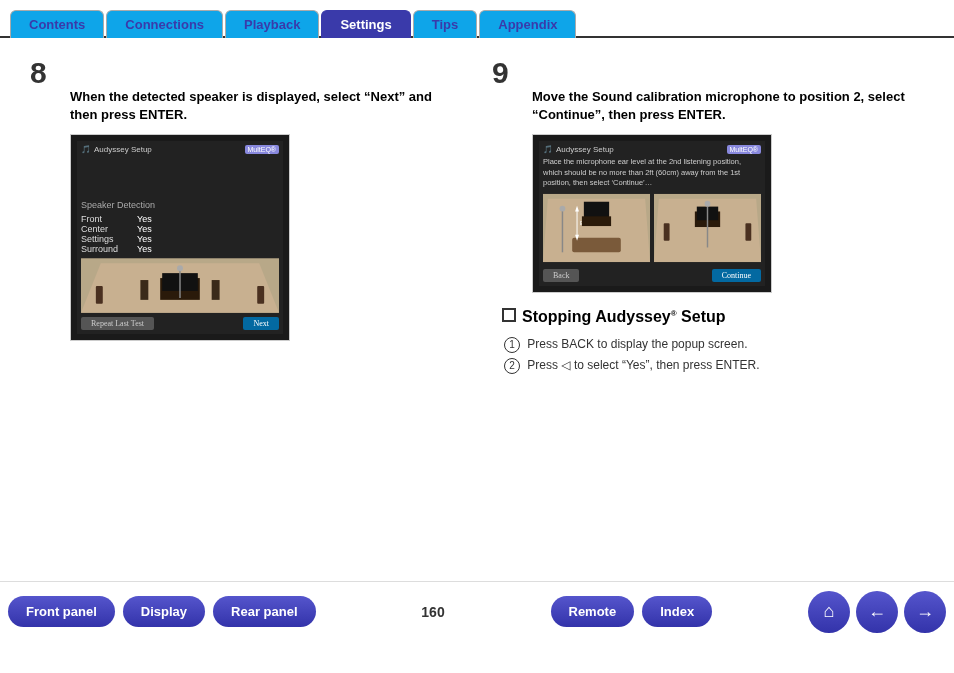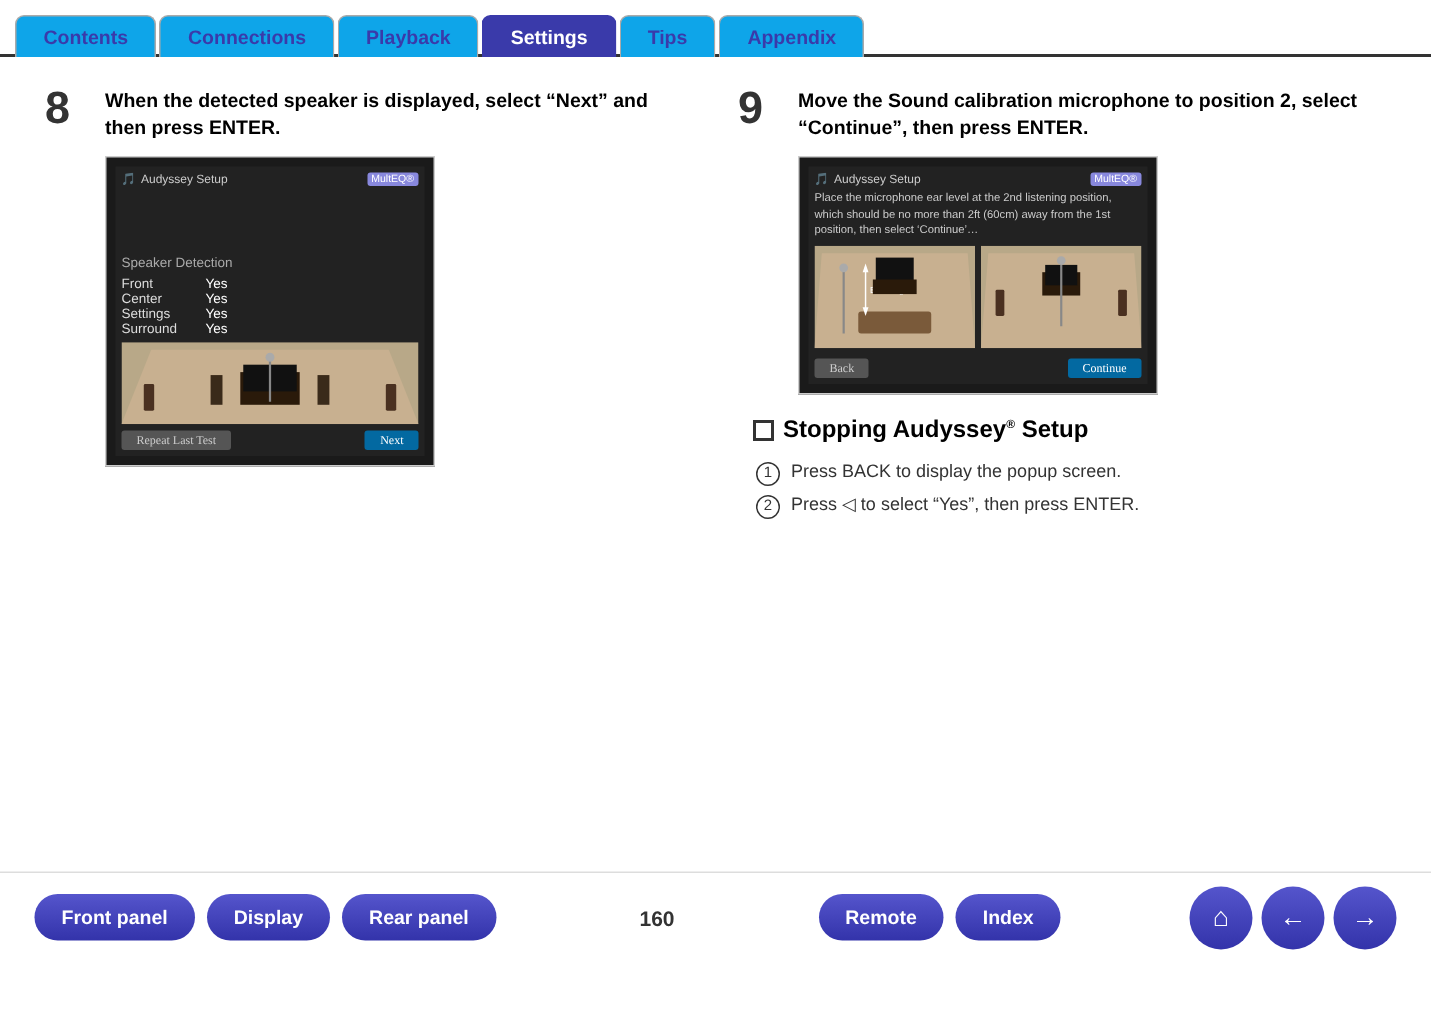--- a/index.html
+++ b/index.html
@@ -69,20 +69,21 @@
       color: #333;
       line-height: 1;
       min-width: 30px;
     }
 
     .step-text {
       font-size: 13px;
       font-weight: bold;
       color: #000;
       line-height: 1.4;
+      margin-top: 30px;
     }
 
     .screenshot-box {
       border: 1px solid #ccc;
       margin: 10px 0 0 40px;
       background: #1a1a1a;
       padding: 6px;
       width: 220px;
     }
 
@@ -181,21 +182,20 @@
     }
 
     
     .stopping-section {
       margin-top: 15px;
       margin-left: 10px;
     }
 
     .stopping-header {
       display: flex;
-      align-items: center;
       gap: 6px;
       margin-bottom: 8px;
     }
 
     .checkbox-icon {
       width: 14px;
       height: 14px;
       border: 2px solid #333;
       display: inline-block;
       flex-shrink: 0;
@@ -224,21 +224,21 @@
       line-height: 14px;
       font-size: 10px;
       margin-right: 4px;
     }
 
     
     .bottom-nav {
       display: flex;
       align-items: center;
       justify-content: space-between;
-      padding: 8px 23px;
+      padding: 8px 8px;
       border-top: 1px solid #ddd;
       background: #fff;
       height: 60px;
     }
 
     .bottom-nav-left {
       display: flex;
       gap: 8px;
     }
 

